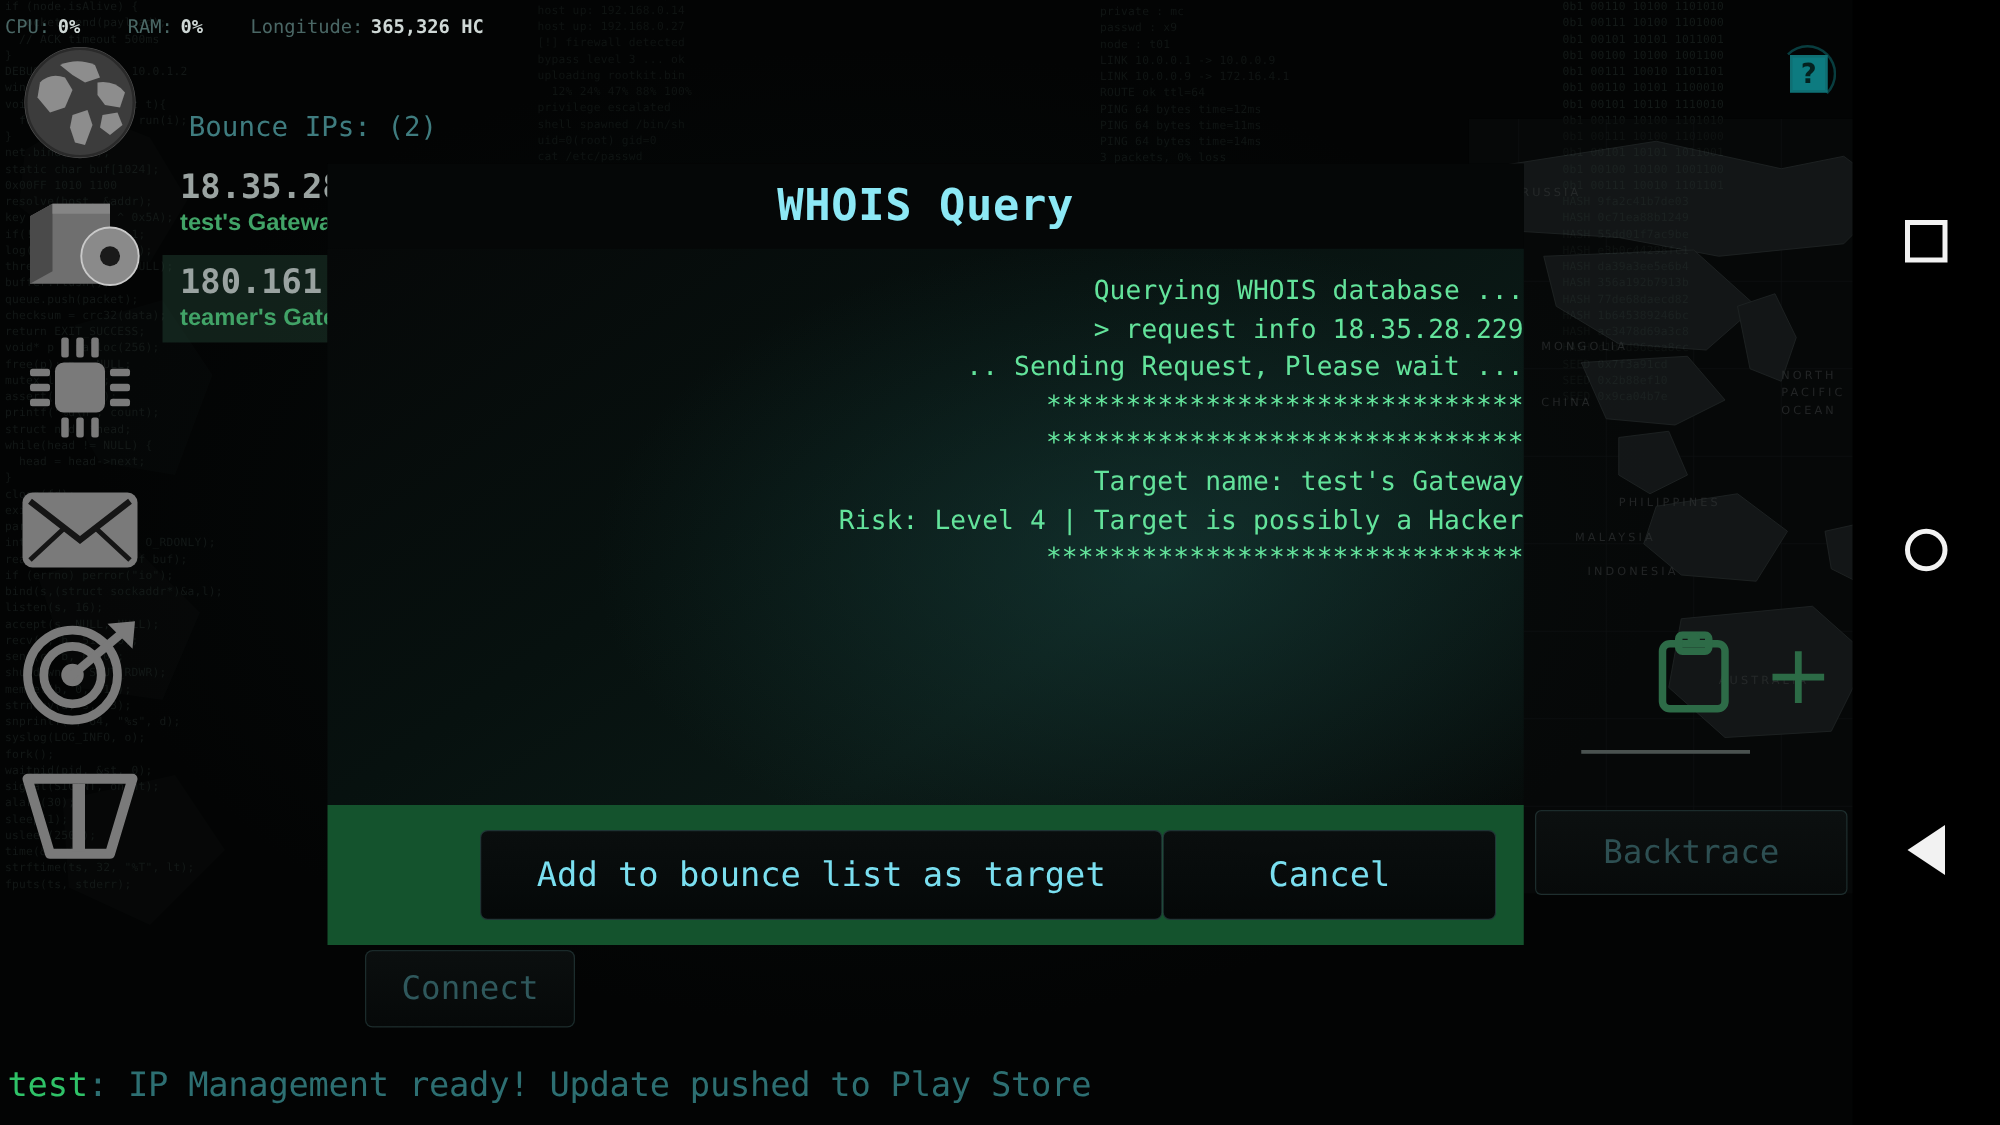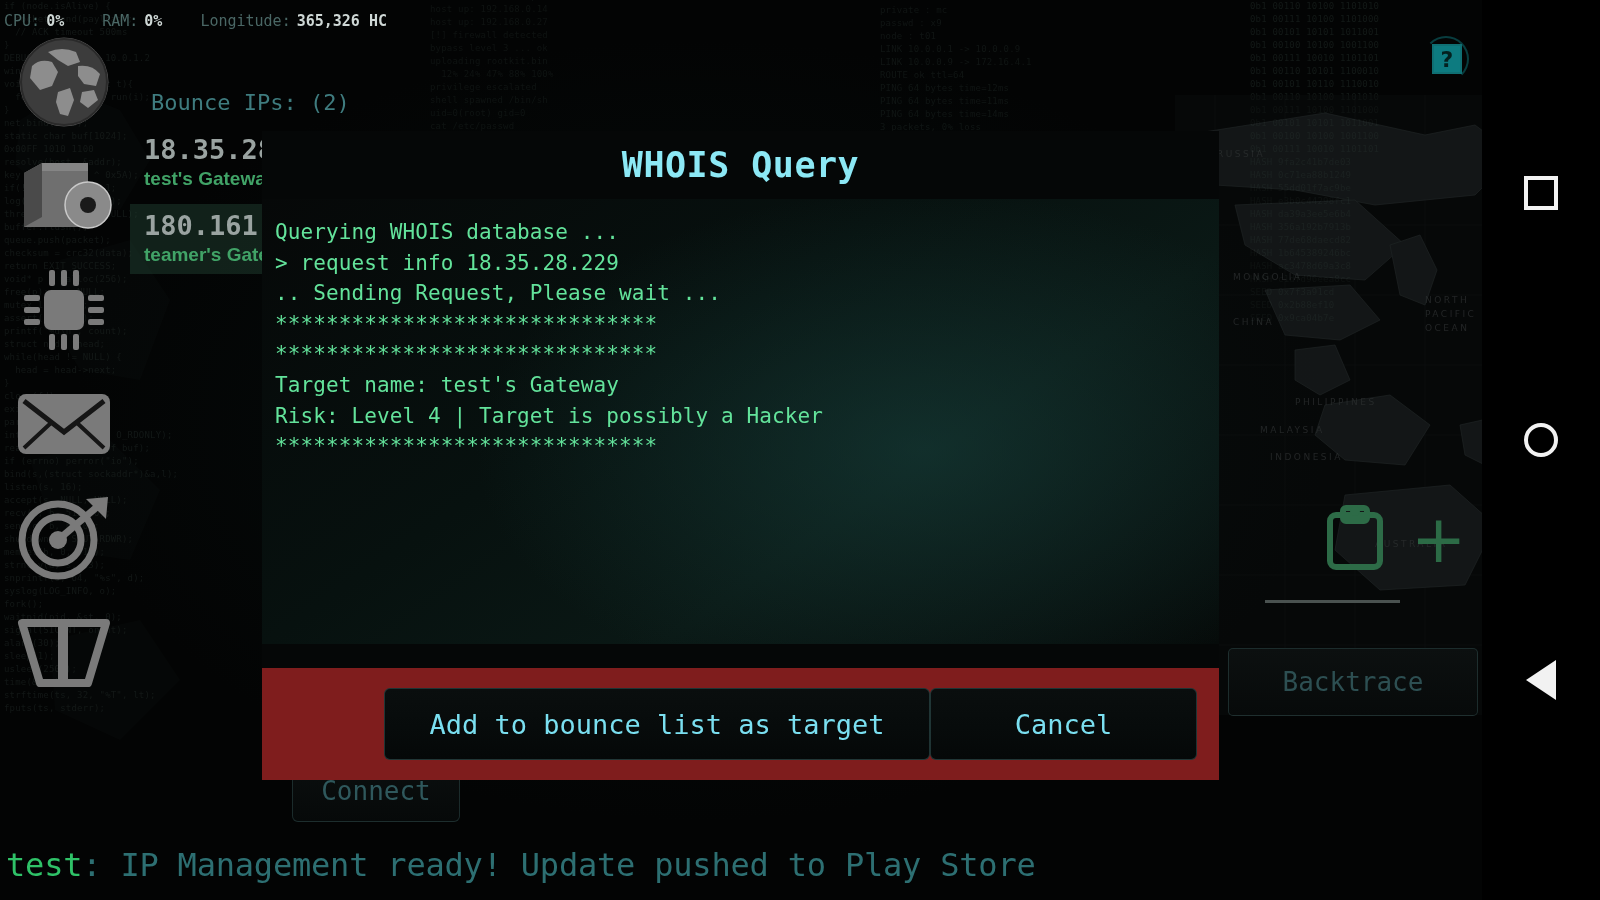--- a/index.html
+++ b/index.html
@@ -208,36 +208,37 @@
     font-size: 26px;
     font-family: "DejaVu Sans Mono", monospace;
     display:flex; align-items:center; justify-content:center;
     z-index: 12;
   }
 
   
   .log-line {
     position: absolute;
     left: 6px; bottom: 16px;
-    font-size: 32px;
+    font-size: 27px;
     font-family: "DejaVu Sans Mono", monospace;
     white-space: nowrap;
     z-index: 18;
     letter-spacing: -.2px;
   }
   .log-user { color: #2fc268; }
   .log-msg  { color: #2d6f72; }
 
   
   .modal {
     position: absolute;
     left: 262px; top: 131px;
     width: 957px;
     z-index: 40;
     background: #050707;
+    text-align: right;
   }
   .modal-titlebar {
     height: 68px;
     display: flex; align-items: center; justify-content: center;
     background: #050707;
   }
   .modal-title {
     font-size: 35px;
     color: #8ce8f5;
     font-family: "DejaVu Sans Mono", monospace;
@@ -256,25 +257,24 @@
     font-family: "DejaVu Sans Mono", monospace;
     font-size: 21px;
     line-height: 30.6px;
     color: #63e39b;
     white-space: pre;
     letter-spacing: .1px;
   }
 
   .modal-footer {
     height: 112px;
-    background: #7f1d1d;
+    background: #14532d;
     display: flex;
     align-items: center;
     padding-left: 122px;
-    margin-top: 24px;
   }
   .dlg-btn {
     height: 72px;
     border: 1px solid rgba(62,104,104,.45);
     border-radius: 6px;
     background: linear-gradient(180deg, #0a0e0e 0%, #070b0b 55%, #050808 100%);
     color: #7adff0;
     font-family: "DejaVu Sans Mono", monospace;
     font-size: 27px;
     display:flex; align-items:center; justify-content:center;

